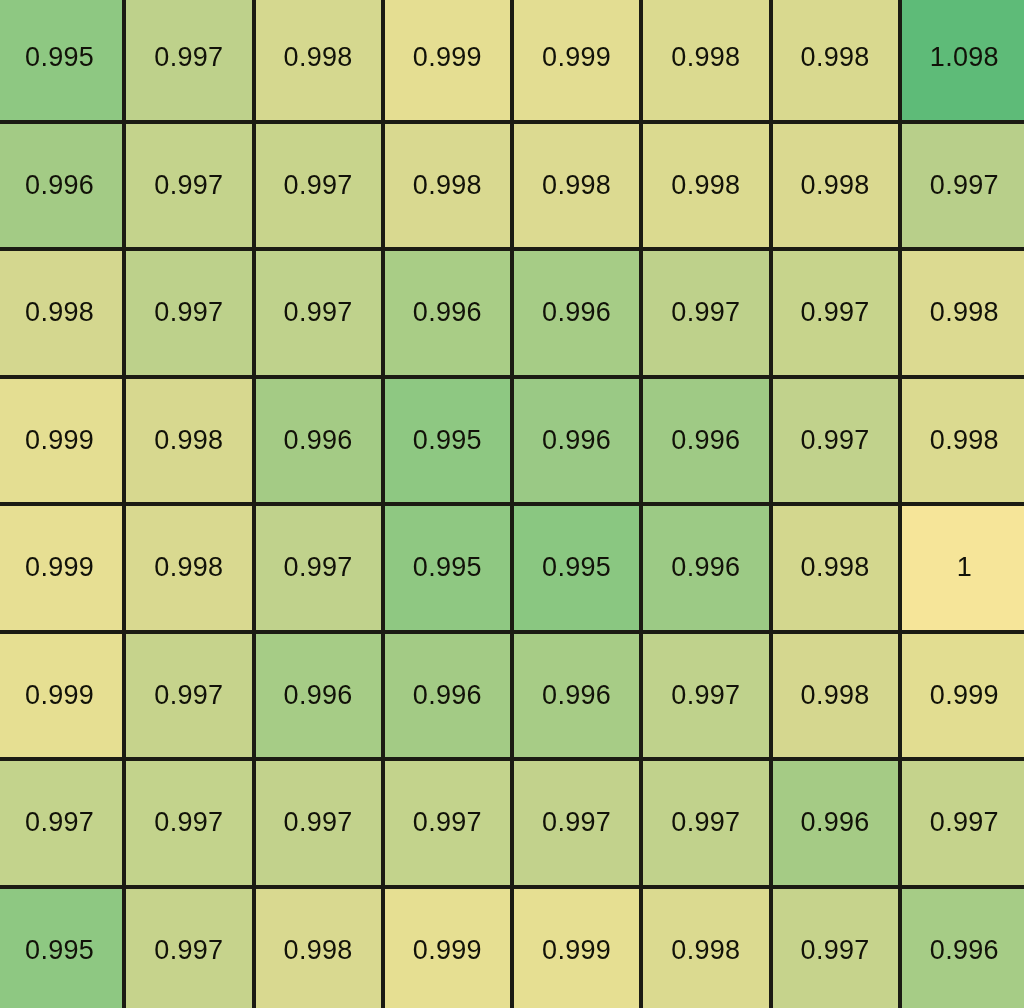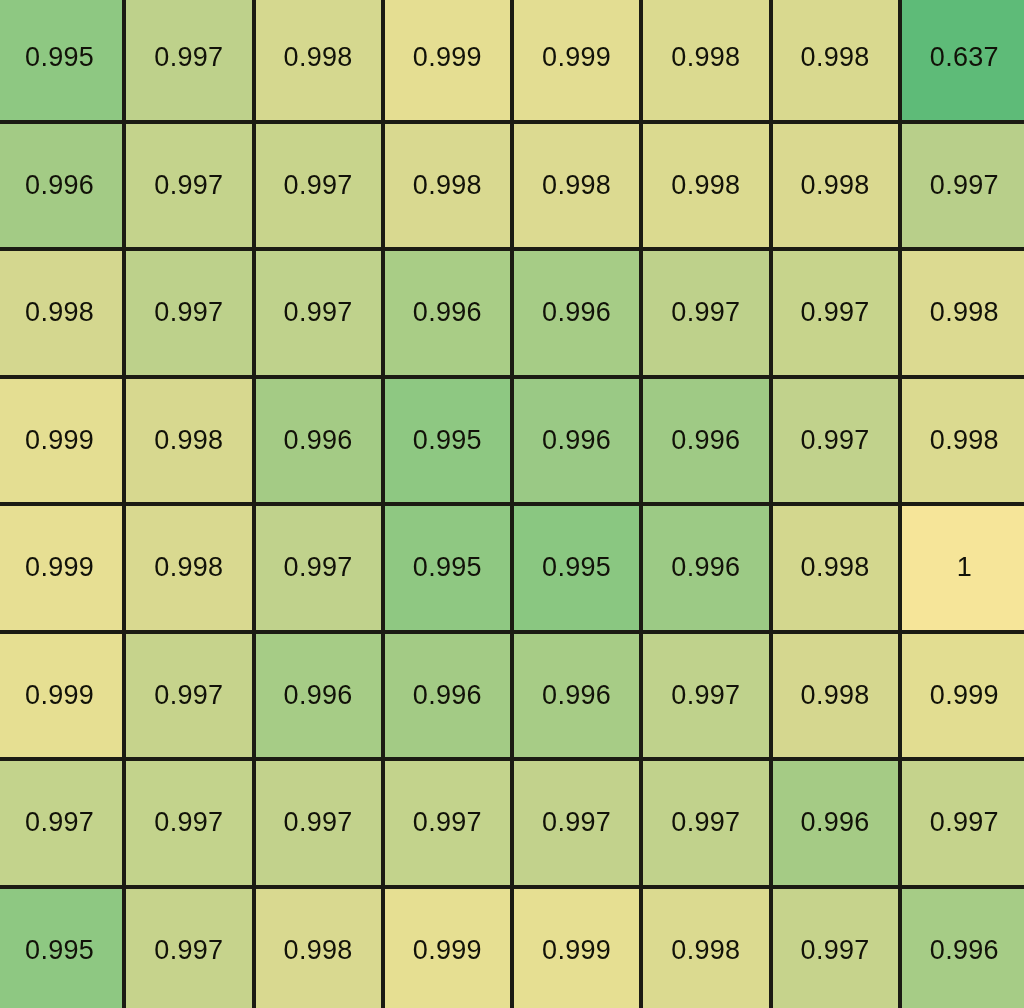--- a/index.html
+++ b/index.html
@@ -74,21 +74,21 @@
       <div class="hm-cell" style="background: rgb(227, 221, 146);">
         <span class="hm-value">0.999</span>
       </div>
       <div class="hm-cell" style="background: rgb(219, 218, 144);">
         <span class="hm-value">0.998</span>
       </div>
       <div class="hm-cell" style="background: rgb(217, 217, 143);">
         <span class="hm-value">0.998</span>
       </div>
       <div class="hm-cell" style="background: rgb(94, 187, 120);">
-        <span class="hm-value">0.637</span>
+        <span class="hm-value">1.098</span>
       </div>
       <div class="hm-cell" style="background: rgb(163, 203, 133);">
         <span class="hm-value">0.996</span>
       </div>
       <div class="hm-cell" style="background: rgb(196, 211, 140);">
         <span class="hm-value">0.997</span>
       </div>
       <div class="hm-cell" style="background: rgb(200, 212, 140);">
         <span class="hm-value">0.997</span>
       </div>

